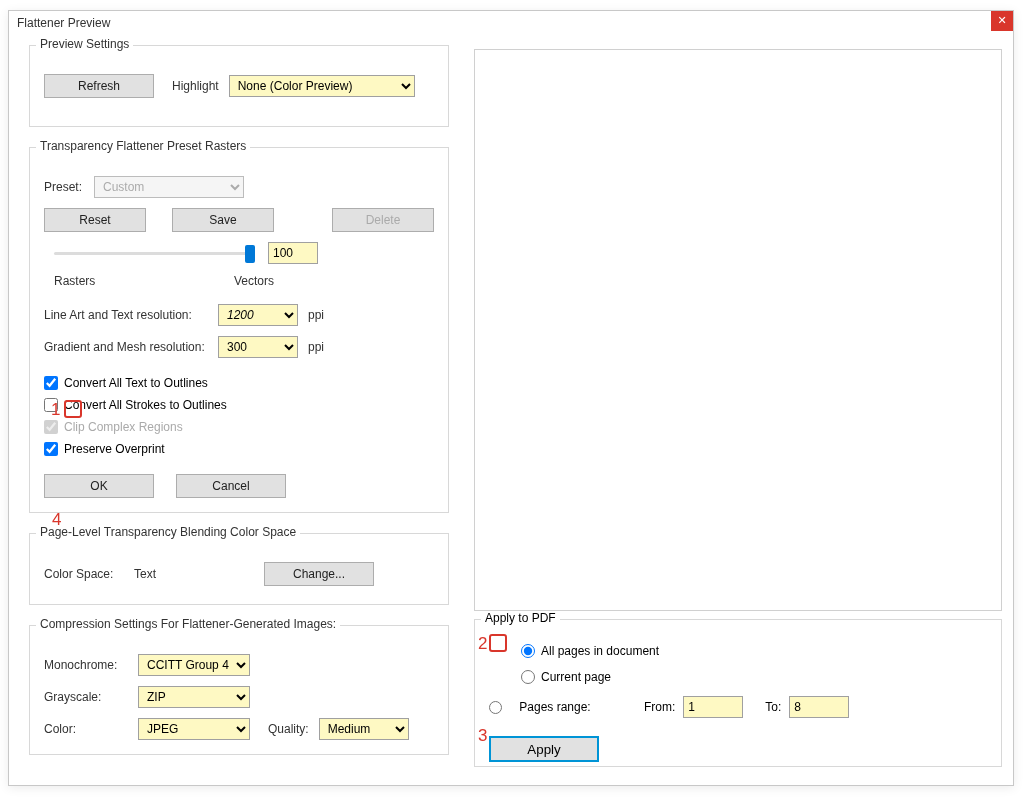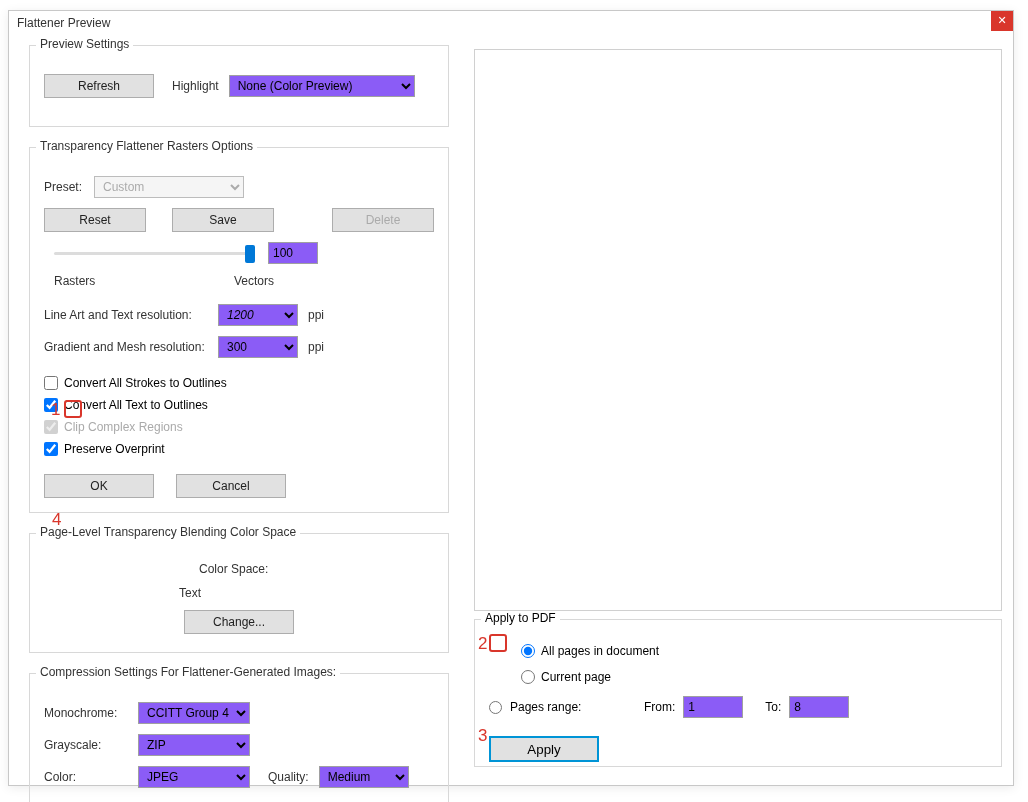--- a/index.html
+++ b/index.html
@@ -80,21 +80,21 @@
   height: 24px;
   cursor: pointer;
   text-align: center;
 }
 .btn:disabled, .btn.disabled {
   color: #aaa;
   cursor: default;
 }
 select, input[type=text] {
   border: 1px solid #a0a0a0;
-  background: #8b5cf6;
+  background: #fef9c3;
   font-size: 12px;
   height: 22px;
   padding: 0 4px;
 }
 select:disabled, input:disabled {
   background: #f2f2f2;
   color: #888;
 }
 .row { display: flex; align-items: center; margin-bottom: 10px; gap: 10px; }
 .row .lbl { color: #333; }
@@ -208,21 +208,21 @@
         <div class="row">
           <button class="btn" style="width:110px;">Refresh</button>
           <span class="lbl" style="margin-left:8px;">Highlight</span>
           <select style="width:186px;">
             <option>None (Color Preview)</option>
           </select>
         </div>
       </div>
 
       <div class="groupbox">
-        <div class="legend">Transparency Flattener Rasters Options</div>
+        <div class="legend">Transparency Flattener Preset Rasters</div>
 
         <div class="row">
           <span class="lbl" style="width:40px;">Preset:</span>
           <select disabled="" style="width:150px;">
             <option>Custom</option>
           </select>
         </div>
 
         <div class="row" style="gap:26px; margin-top:4px;">
           <button class="btn" style="width:110px;">Reset</button>
@@ -252,45 +252,45 @@
 
         <div class="row" style="margin-bottom:18px;">
           <span class="lbl" style="width:164px;">Gradient and Mesh resolution:</span>
           <select style="width:80px;">
             <option>300</option>
           </select>
           <span class="lbl">ppi</span>
         </div>
 
         <div class="cb-row">
+          <input type="checkbox" checked="" style="">
+          <span>Convert All Text to Outlines</span>
+        </div>
+        <div class="cb-row">
           <input type="checkbox" style="">
           <span>Convert All Strokes to Outlines</span>
-        </div>
-        <div class="cb-row">
-          <input type="checkbox" checked="" style="">
-          <span>Convert All Text to Outlines</span>
         </div>
         <div class="cb-row disabled">
           <input type="checkbox" checked="" disabled="" style="">
           <span>Clip Complex Regions</span>
         </div>
         <div class="cb-row" style="margin-bottom:18px;">
           <input type="checkbox" checked="" style="">
           <span>Preserve Overprint</span>
         </div>
 
         <div class="row" style="gap:22px; margin-bottom:0;">
           <button class="btn" style="width:110px;">OK</button>
           <button class="btn" style="width:110px;">Cancel</button>
         </div>
       </div>
 
       <div class="groupbox" style="padding-bottom:18px;">
         <div class="legend">Page-Level Transparency Blending Color Space</div>
-        <div class="row" style="margin-bottom:0;flex-direction:column;">
+        <div class="row" style="margin-bottom:0;">
           <span class="lbl" style="width:80px;">Color Space:</span>
           <span class="lbl" style="width:120px;">Text</span>
           <button class="btn" style="width:110px;">Change...</button>
         </div>
       </div>
 
       <div class="groupbox" style="padding-bottom:14px;">
         <div class="legend">Compression Settings For Flattener-Generated Images:</div>
         <div class="row">
           <span class="lbl" style="width:84px;">Monochrome:</span>
@@ -325,21 +325,21 @@
       <div class="radio-row">
         <input type="radio" name="applyScope" checked="" style="">
         <span>All pages in document</span>
       </div>
       <div class="radio-row">
         <input type="radio" name="applyScope" style="">
         <span>Current page</span>
       </div>
       <div class="range-row">
         <input type="radio" name="applyScope" style="">
-        <span style="width:90px;">Pages range:</span>
+        <span style="width:90px;text-align:center;">Pages range:</span>
         <span class="gap"></span>
         <span>From:</span>
         <input type="text" style="width: 60px;" value="1">
         <span style="margin-left:14px;">To:</span>
         <input type="text" style="width: 60px;" value="8">
       </div>
       <button class="apply-btn">Apply</button>
     </div>
 
   </div>

